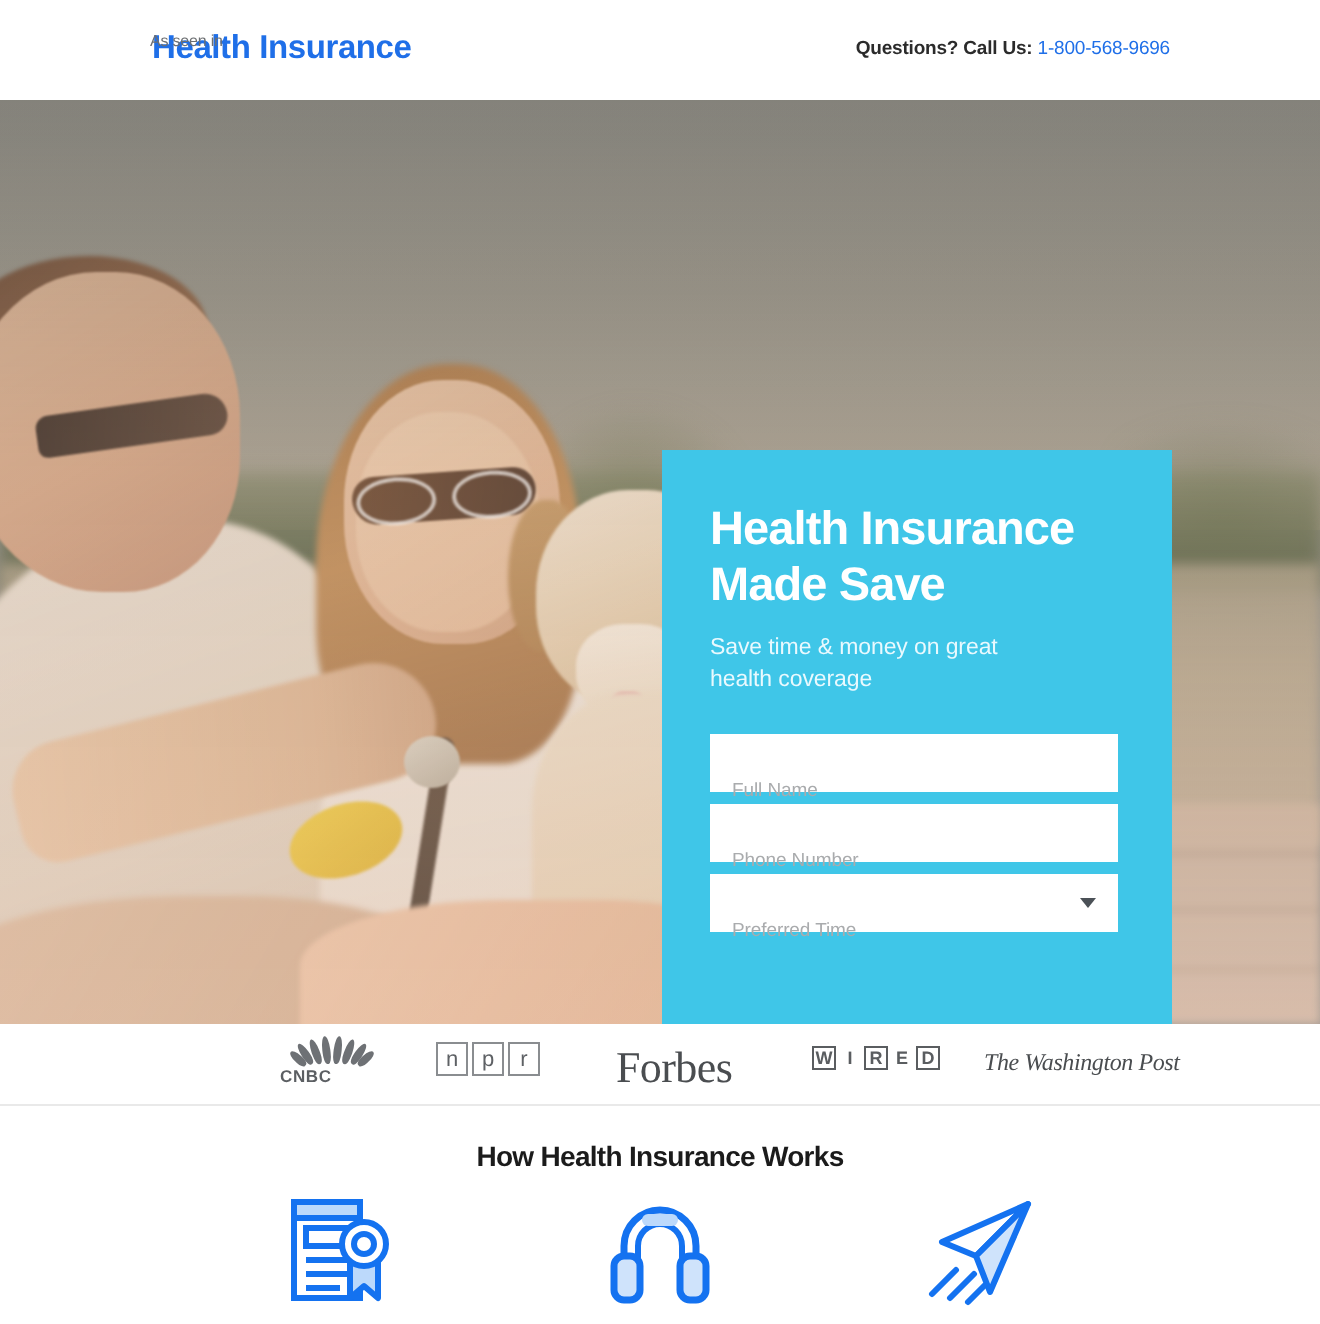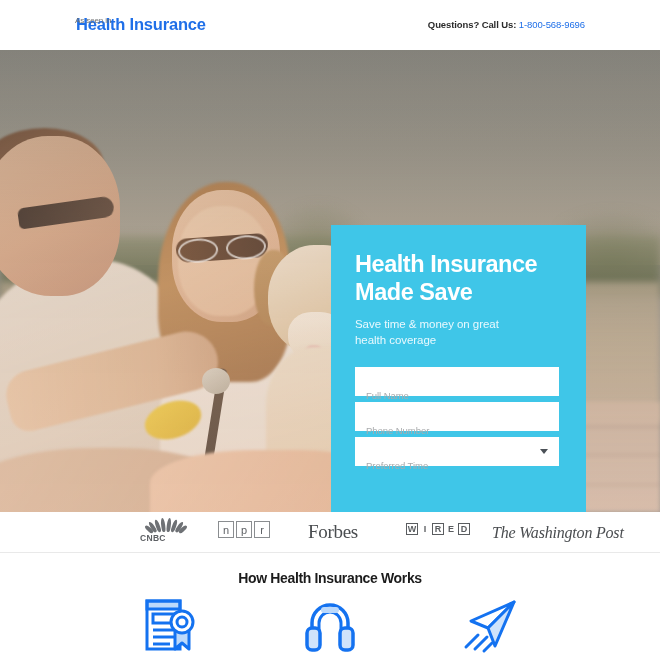--- a/index.html
+++ b/index.html
@@ -303,34 +303,34 @@
   .npr-box {
     width: 16px; height: 17px;
     border: 1px solid #8a8d90;
     color: #5e6165; font-size: 11px;
     display: flex; align-items: center; justify-content: center;
     font-family: "Liberation Sans", sans-serif;
   }
   .logo-forbes {
     position: absolute; left: 308px; top: 521px;
     font-family: "Liberation Serif", serif;
-    font-size: 19px; color: #4a4d50; letter-spacing: -0.3px;
+    font-size: 22px; color: #4a4d50; letter-spacing: -0.3px;
   }
   .logo-wired { position: absolute; left: 406px; top: 523px; display: flex; gap: 1px; align-items: center; }
   .wired-ch {
     font-size: 9px; color: #5a5d60; font-weight: bold;
     width: 12px; height: 12px;
     display: flex; align-items: center; justify-content: center;
     letter-spacing: 0;
   }
   .wired-ch.boxed { border: 1.5px solid #5a5d60; }
   .logo-wapo {
     position: absolute; left: 492px; top: 524px;
     font-family: "Liberation Serif", serif;
-    font-size: 16px; color: #4a4d50;
+    font-size: 12px; color: #4a4d50;
     font-style: italic; letter-spacing: -0.2px;
     white-space: nowrap;
   }
 
   
   .how {
     position: absolute; left: 0; top: 553px;
     width: 660px; height: 109px;
     background: #ffffff;
   }

